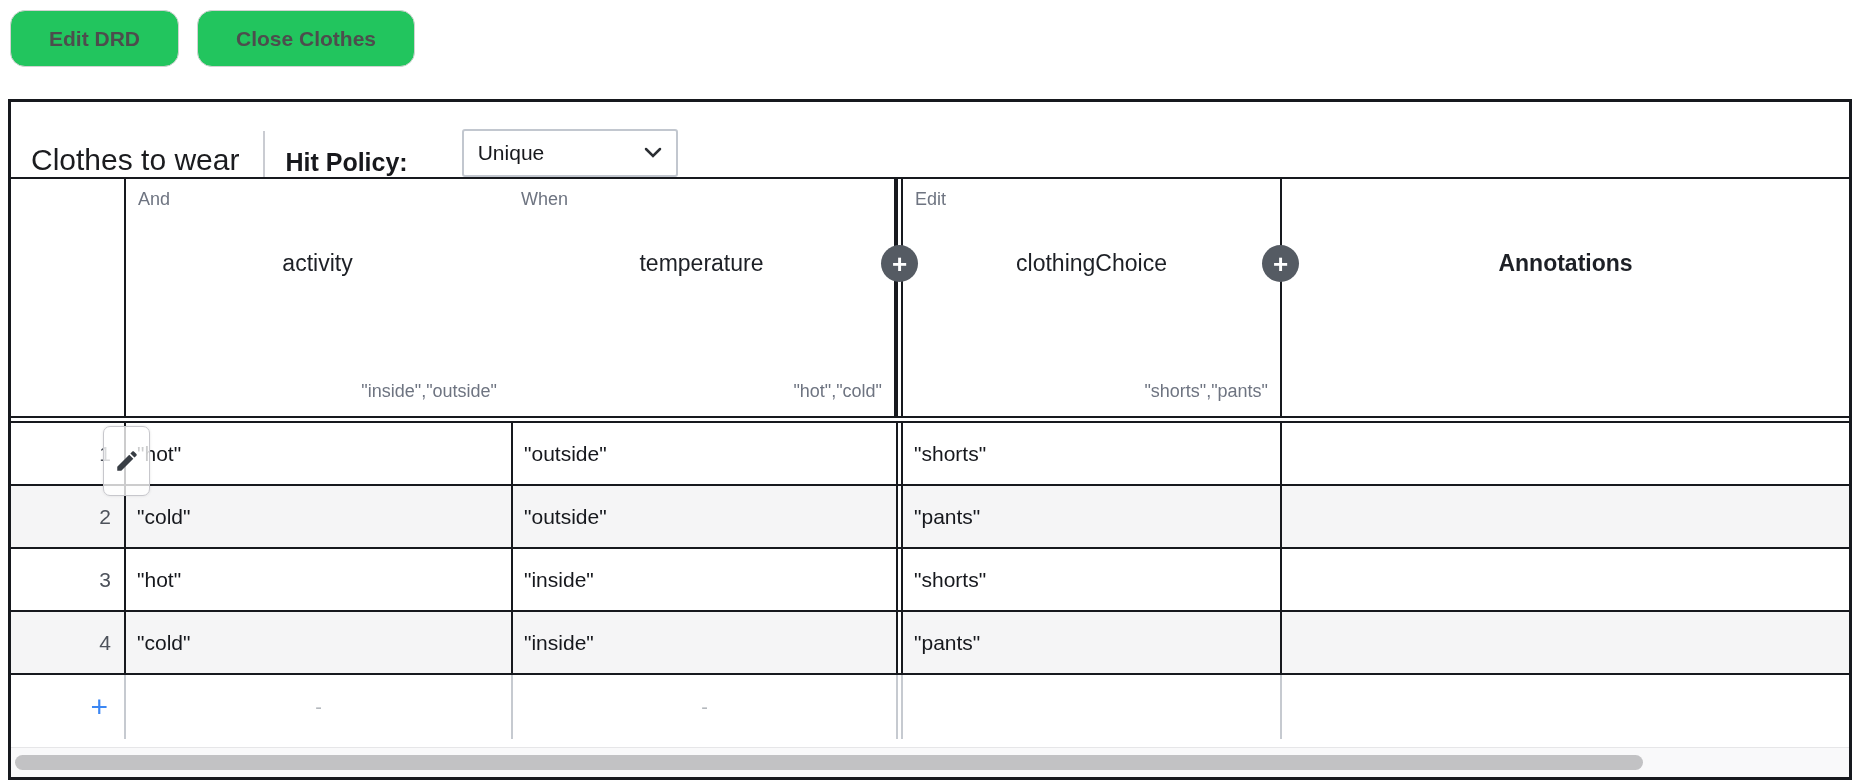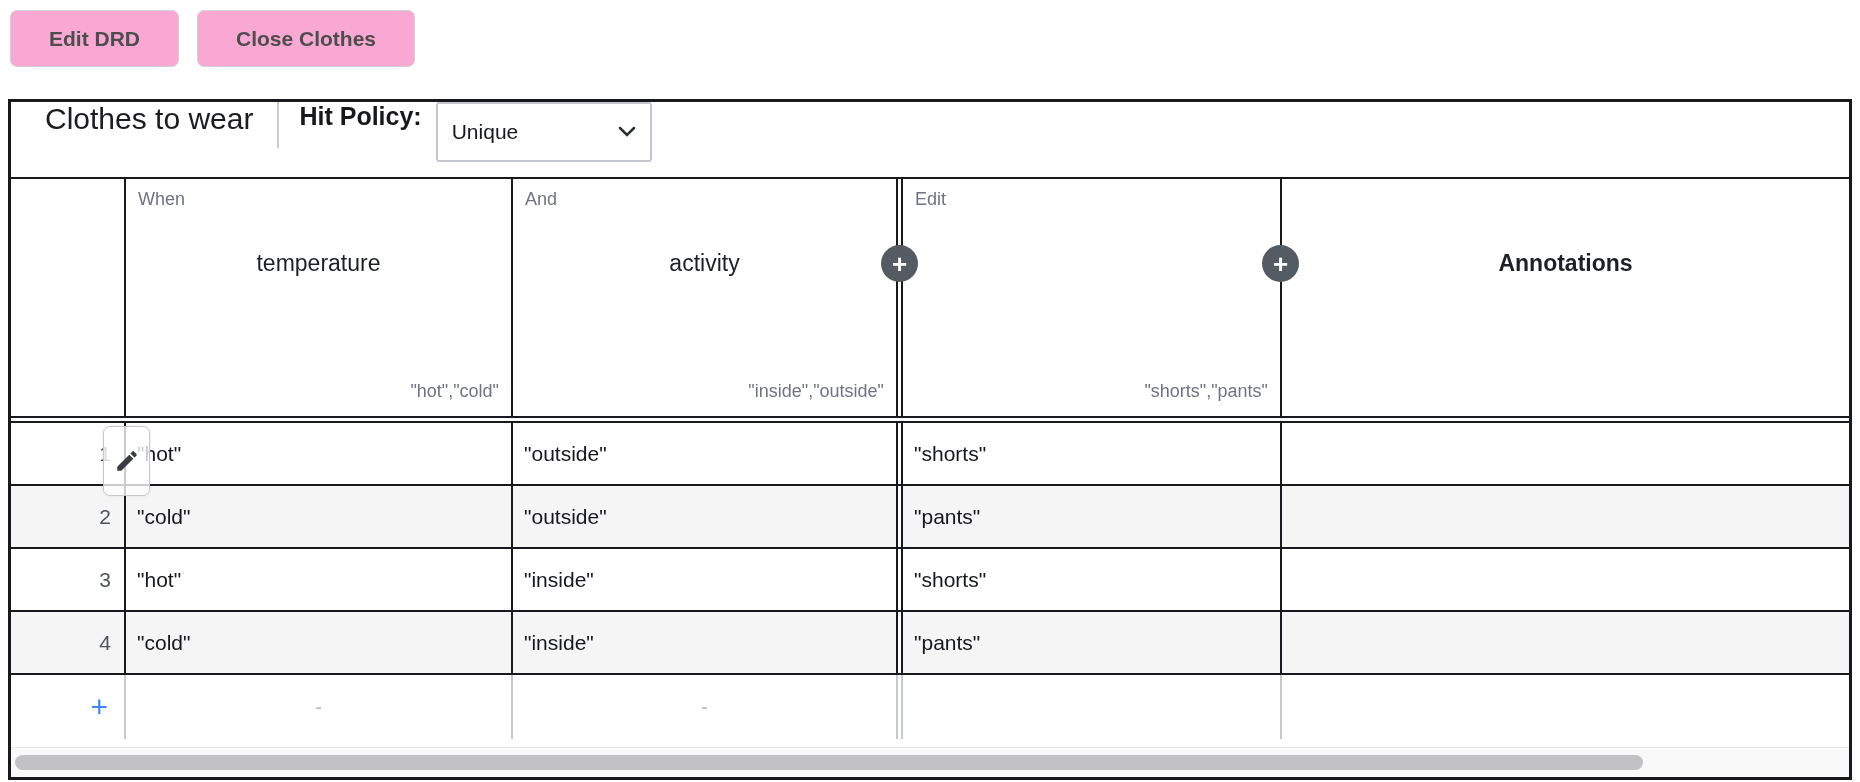--- a/index.html
+++ b/index.html
@@ -1,36 +1,36 @@
 <!DOCTYPE html>
 <html><head>
 <meta charset="utf-8">
 <style>
   * { margin:0; padding:0; box-sizing:border-box; }
   html,body { width:1860px; height:782px; background:#ffffff; overflow:hidden;
               font-family:"Liberation Sans", sans-serif; }
 
   
   .toolbar { position:absolute; top:10px; left:10px; display:flex; gap:18px; }
-  .tbtn { height:57px; padding:0 38px; background:#f9a8d4; border:1px solid #d2d2d2;
-          border-radius:7px; font-size:21px; font-weight:bold; color:#4d4d4d;
+  .tbtn { height:57px; padding:0 38px; background:#22c55e; border:1px solid #d2d2d2;
+          border-radius:15px; font-size:21px; font-weight:bold; color:#4d4d4d;
           display:flex; align-items:center; cursor:pointer; }
 
   
   .dmn { position:absolute; left:8px; top:99px; width:1844px; height:681px;
          border:3px solid #17191e; background:#fff; display:flex; flex-direction:column; }
 
   
-  .titlebar { height:75px; display:flex; align-items:flex-start; padding-left:34px; flex:0 0 auto; }
+  .titlebar { height:75px; display:flex; align-items:flex-end; padding-left:20px; flex:0 0 auto; }
   .tbl-title { font-size:30px; color:#1b1c1f; }
   .vdivider { width:2px; height:46px; background:#caccd2; margin:0 20px 0 24px; }
   .hp-label { font-size:25px; font-weight:bold; color:#17181c; margin-right:14px; }
-  .hp-select { width:216px; height:60px; border:2px solid #c2c7cf; border-radius:3px;
+  .hp-select { width:216px; height:48px; border:2px solid #c2c7cf; border-radius:3px;
                display:flex; align-items:center; justify-content:space-between;
-               padding:0 14px; font-size:21px; color:#17181c; cursor:pointer; background:#fff; }
+               padding:0 14px; font-size:21px; color:#17181c; cursor:pointer; background:#fff;margin-left:40px; }
 
   
   .thead { position:relative; display:flex; height:241px; flex:0 0 auto;
            border-top:2px solid #17191e; border-bottom:2px solid #17191e; }
   .hcell { display:flex; flex-direction:column; }
   .w-num      { width:115px; border-right:2px solid #17191e; }
   .w-temp     { width:387px; border-right:2px solid #17191e; }
   .w-act      { width:383px; }
   .vsep       { width:7px; border-left:2px solid #17191e; border-right:2px solid #17191e; background:#fff; }
   .w-clothing { width:379px; border-right:2px solid #17191e; }
@@ -98,36 +98,37 @@
       <span>Unique</span>
       <svg width="18" height="12" viewBox="0 0 18 12">
         <path d="M2 2 L9 9 L16 2" stroke="#2b2e33" stroke-width="2.5" fill="none" stroke-linecap="round"></path>
       </svg>
     </div>
   </div>
 
   <div class="thead">
     <div class="hcell w-num"></div>
 
+    <div class="hcell w-act">
+      <div class="rule-label">And</div>
+      <div class="col-name">activity</div>
+      <div class="allowed">"inside","outside"</div>
+    </div>
+
     <div class="hcell w-temp">
       <div class="rule-label">When</div>
       <div class="col-name">temperature</div>
       <div class="allowed">"hot","cold"</div>
     </div>
 
-    <div class="hcell w-act">
-      <div class="rule-label">And</div>
-      <div class="col-name">activity</div>
-      <div class="allowed">"inside","outside"</div>
-    </div>
-
     <div class="vsep"></div>
 
     <div class="hcell w-clothing">
       <div class="rule-label">Edit</div>
+      <div class="col-name">clothingChoice</div>
       <div class="allowed">"shorts","pants"</div>
     </div>
 
     <div class="hcell w-annot">
       <div class="col-name annot-name">Annotations</div>
     </div>
 
     <div class="add-col-btn pos-io">
       <span>+</span>
     </div>

